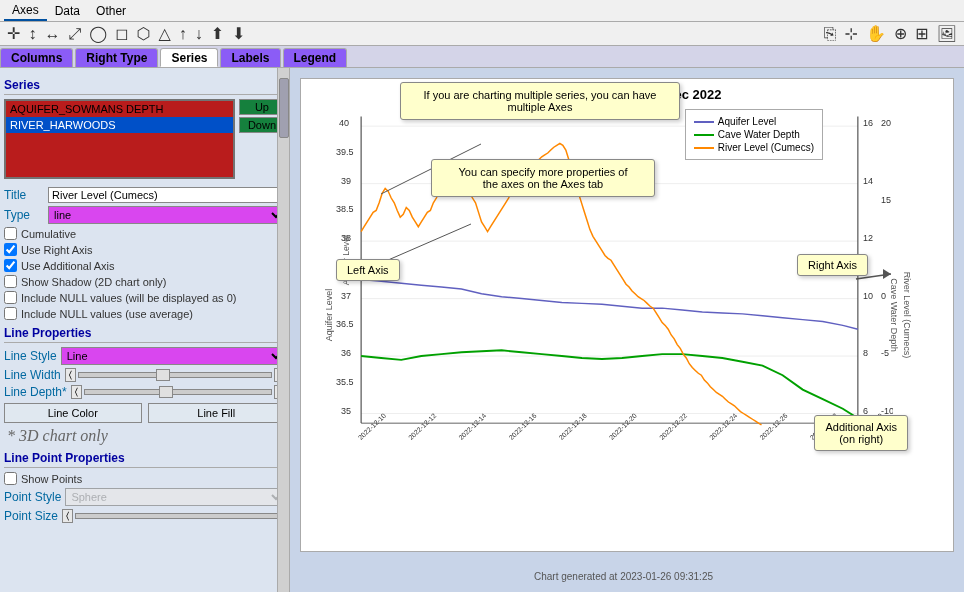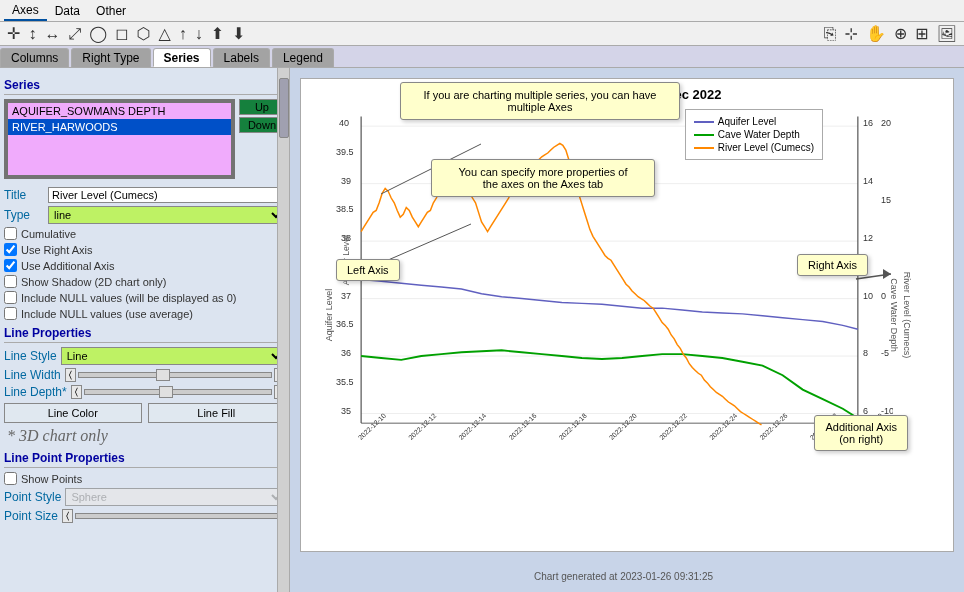--- a/index.html
+++ b/index.html
@@ -9,43 +9,43 @@
     .menu-bar { display: flex; align-items: center; background: #f0f0f0; border-bottom: 1px solid #aaa; height: 22px; padding: 0 4px; }
     .menu-item { padding: 2px 8px; cursor: pointer; font-size: 12px; }
     .menu-item.active { border-bottom: 2px solid #0050a0; }
 
     
     .toolbar { background: #f0f0f0; border-bottom: 1px solid #aaa; height: 24px; display: flex; align-items: center; padding: 0 4px; gap: 2px; font-size: 16px; overflow: hidden; }
     .toolbar-icon { cursor: pointer; padding: 1px 3px; color: #333; user-select: none; }
 
     
     .tab-bar { display: flex; background: #d4d4e8; border-bottom: 1px solid #aaa; height: 22px; padding-top: 2px; }
-    .tab { padding: 2px 10px; border: 1px solid #aaa; border-bottom: none; background: #a3a3a3; cursor: pointer; font-size: 12px; margin-right: 2px; border-radius: 3px 3px 0 0; }
+    .tab { padding: 2px 10px; border: 1px solid #aaa; border-bottom: none; background: #8b5cf6; cursor: pointer; font-size: 12px; margin-right: 2px; border-radius: 3px 3px 0 0; font-weight: bold; }
     .tab.active { background: #ffffff; font-weight: bold; border-bottom: 1px solid white; }
 
     
     .main-layout { display: flex; height: calc(592px - 22px - 24px - 22px); }
 
     
     .left-panel { width: 290px; background: #dce4f0; border-right: 1px solid #aaa; display: flex; flex-direction: column; overflow: hidden; position: relative; }
     .left-panel-scroll { overflow-y: auto; flex: 1; padding: 4px; }
 
     .section-header { font-weight: bold; color: #0000a0; font-size: 12px; margin: 6px 0 4px 0; border-bottom: 1px solid #aaa; padding-bottom: 2px; }
 
-    .series-list { border: 4px solid #737373; background: #f0abfc; height: 80px; overflow-y: auto; margin-bottom: 4px; }
+    .series-list { border: 2px solid #737373; background: #b91c1c; height: 80px; overflow-y: auto; margin-bottom: 4px; }
     .series-item { padding: 2px 4px; cursor: pointer; font-size: 11px; }
     .series-item.selected { background: #0050c8; color: white; }
 
     .up-down-btns { display: flex; flex-direction: column; gap: 2px; }
     .small-btn { padding: 1px 8px; font-size: 11px; border: 1px solid #888; background: #15803d; cursor: pointer; }
 
     .field-row { display: flex; align-items: center; margin: 3px 0; gap: 4px; }
     .field-label { min-width: 40px; font-size: 12px; color: #0369a1; }
     .field-input { flex: 1; border: 1px solid #888; padding: 1px 3px; font-size: 11px; background: white; }
-    .field-select { flex: 1; border: 1px solid #888; padding: 1px; font-size: 11px; background: #bef264; }
+    .field-select { flex: 1; border: 1px solid #888; padding: 1px; font-size: 11px; background: #d946ef; }
 
     .checkbox-row { display: flex; align-items: center; gap: 4px; margin: 3px 0; }
     .checkbox-row input[type=checkbox] { width: 13px; height: 13px; }
     .checkbox-label { font-size: 11px; color: #333; }
 
     .slider-row { display: flex; align-items: center; gap: 2px; }
     .slider-arrow { cursor: pointer; padding: 0 3px; font-size: 10px; border: 1px solid #888; background: #e8e8e8; }
     .slider-track { flex: 1; height: 6px; background: #ccc; border: 1px solid #888; position: relative; }
     .slider-thumb { width: 14px; height: 12px; background: #e0e0e0; border: 1px solid #888; position: absolute; top: -4px; left: 40%; cursor: pointer; }
 

